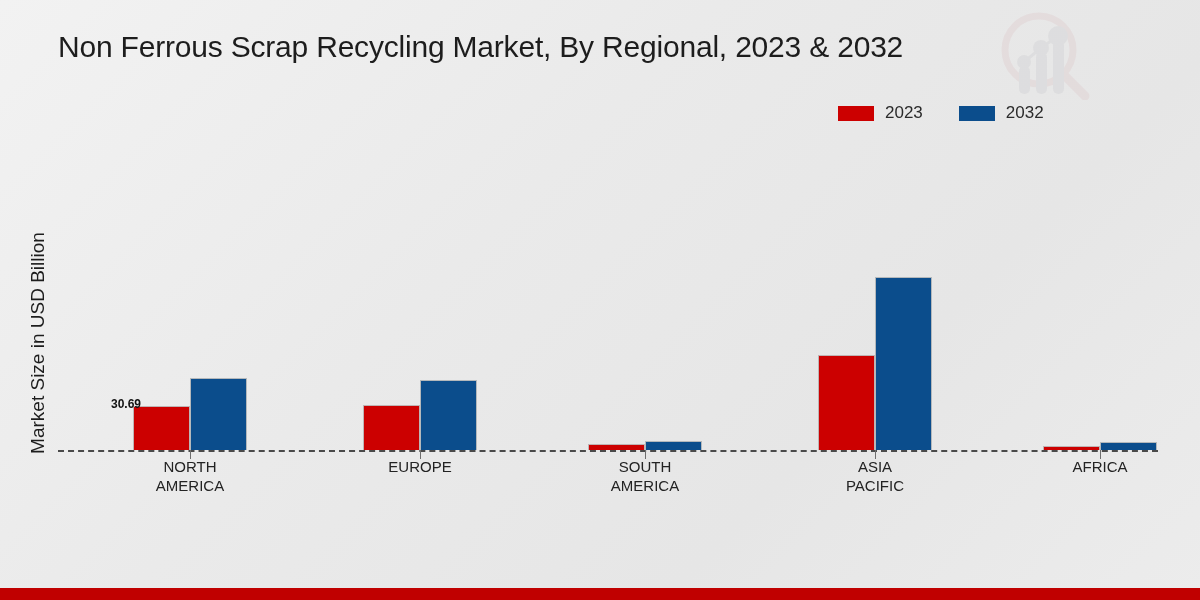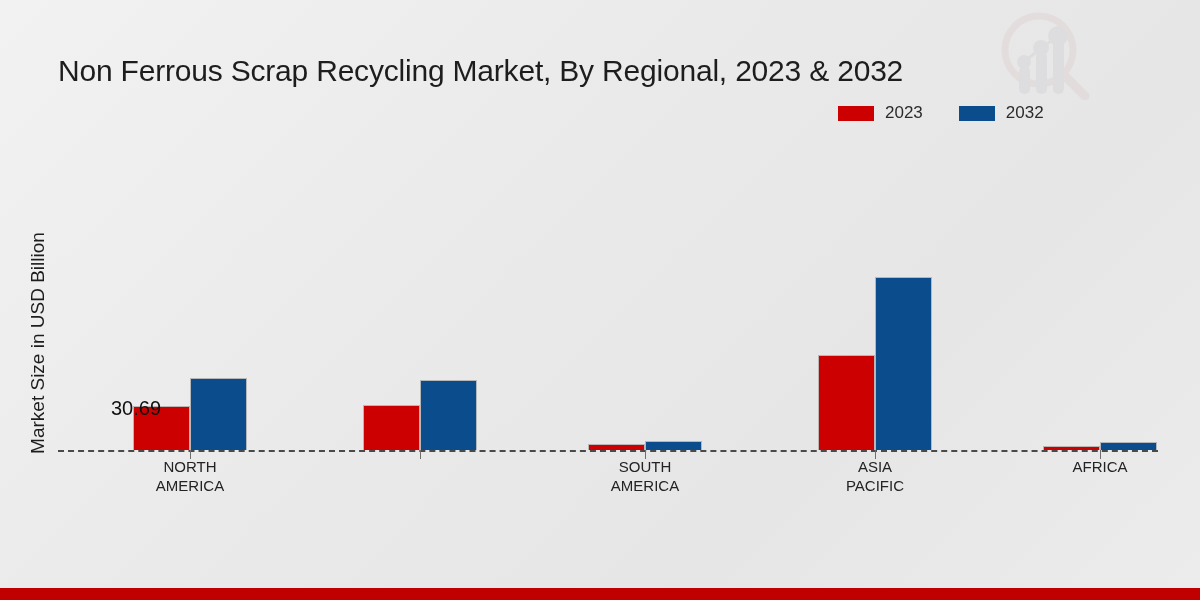--- a/index.html
+++ b/index.html
@@ -21,21 +21,20 @@
     width:100px; height:92px; opacity:0.30;
     pointer-events:none;
   }
 
   
   #chart-title {
     position:absolute; left:58px; top:30px;
     font-size:30px; font-weight:400; color:#1d1d1d;
     letter-spacing:-0.2px; white-space:nowrap;
     font-family:"Liberation Sans", sans-serif;
-    margin-top:24px;
   }
 
   
   #legend {
     position:absolute; left:838px; top:103px;
     display:flex; align-items:center; gap:36px;
   }
   .legend-item { display:flex; align-items:center; gap:11px;text-align:right; }
   .legend-swatch { width:36px; height:15px; display:block; }
   .legend-label {
@@ -76,21 +75,21 @@
   .bar {
     width:57px;
     border:1px solid rgba(190,190,190,0.95);
     border-bottom:none;
   }
   .bar.y2023 { background:#cc0000; }
   .bar.y2032 { background:#0b4d8c; }
 
   .bar-label {
     position:absolute;
-    font-size:20px; font-weight:normal; color:#111;
+    font-size:12px; font-weight:bold; color:#111;
     font-family:"Liberation Sans", sans-serif;
     white-space:nowrap;
   }
 
   
   .cat-label {
     position:absolute;
     width:170px; text-align:center;
     font-size:15px; color:#232323; line-height:19px;
     font-family:Liberation Sans, sans-serif;
@@ -170,20 +169,23 @@
       <div class="bar y2032" style="height:8px;"></div>
     </div>
     <div class="tick" style="left:1042px;"></div>
   </div>
 
   <div class="cat-label" style="left:105px; top:457px;">
     <span>NORTH</span>
     <span>AMERICA</span>
   </div>
 
+  <div class="cat-label" style="left:335px; top:457px;">
+    <span>EUROPE</span>
+  </div>
 
   <div class="cat-label" style="left:560px; top:457px;">
     <span>SOUTH</span>
     <span>AMERICA</span>
   </div>
 
   <div class="cat-label" style="left:790px; top:457px;">
     <span>ASIA</span>
     <span>PACIFIC</span>
   </div>

